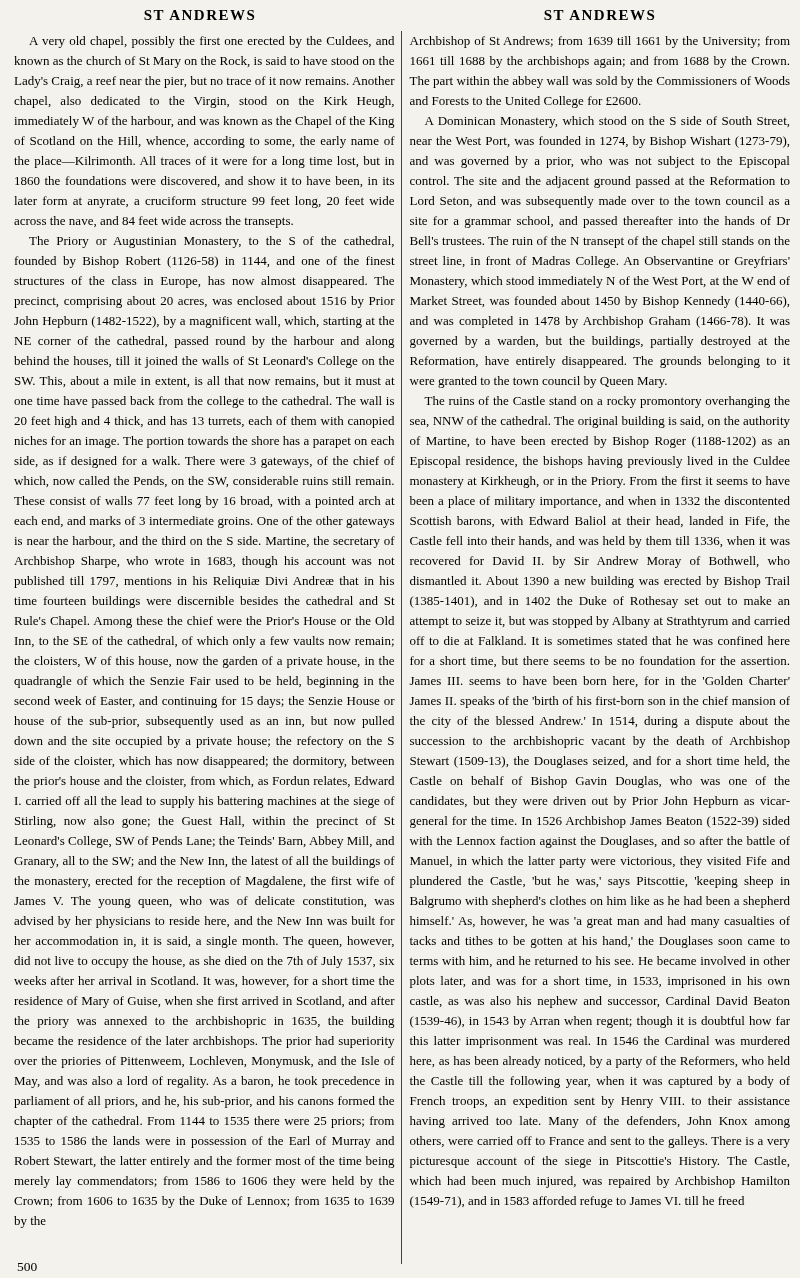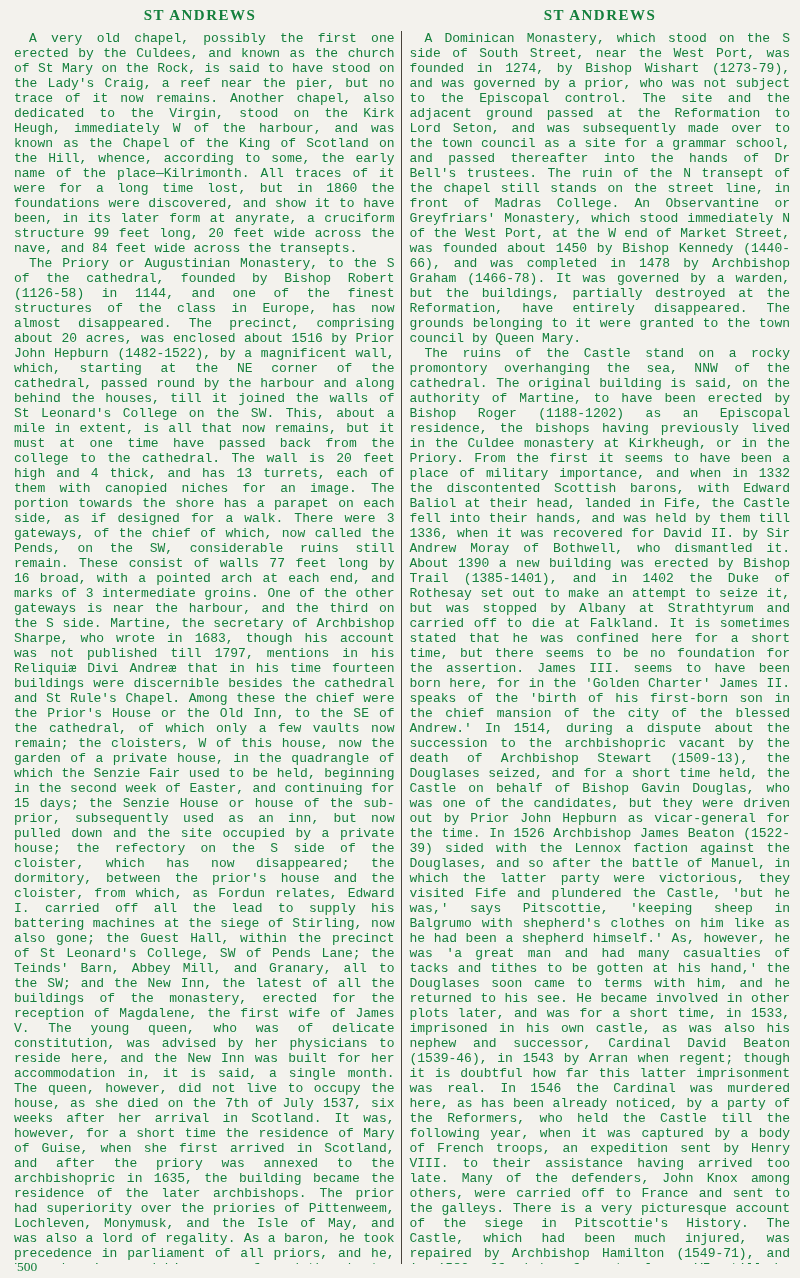--- a/index.html
+++ b/index.html
@@ -6,39 +6,38 @@
   html, body { margin: 0; padding: 0; }
   body {
     width: 800px; height: 1278px;
     background: #f3f2ed;
     font-family: "Liberation Serif", "DejaVu Serif", serif;
   }
   .page {
     position: relative;
     width: 800px; height: 1278px;
     background: #f3f2ed;
-    color: #15803d;
+    color: #000000;
     overflow: hidden;
   }
   .running-heads { display: flex; padding-top: 7px; }
   .running-head {
     flex: 1; text-align: center;
     font-weight: 700; font-size: 15px; letter-spacing: 1.5px;
   }
   .columns {
     position: absolute; top: 31px; left: 14px; right: 10px; bottom: 14px;
     display: flex;
   }
   .column {
     flex: 1;
-    font-size: 13px; line-height: 15px;
+    font-size: 13px; line-height: 20px;
     text-align: justify;
     hyphens: auto; -webkit-hyphens: auto;
     overflow: hidden;
-    font-family: Liberation Mono, monospace;
   }
   .column-left  { padding-right: 6px; }
   .column-right { padding-left: 8px; }
   .column-divider { flex: 0 0 1px; width: 1px; background: #47423a; }
   .para { margin: 0; }
   .indent { text-indent: 15px; }
   .page-number {
     position: absolute; left: 17px; bottom: 3px;
     font-size: 13.5px;
   }
@@ -56,20 +55,21 @@
   <main class="columns">
 
     <section class="column column-left">
       <p class="para indent">A very old chapel, possibly the first one erected by the Culdees, and known as the church of St Mary on the Rock, is said to have stood on the Lady's Craig, a reef near the pier, but no trace of it now remains. Another chapel, also dedicated to the Virgin, stood on the Kirk Heugh, immediately W of the harbour, and was known as the Chapel of the King of Scotland on the Hill, whence, according to some, the early name of the place—Kilrimonth. All traces of it were for a long time lost, but in 1860 the foundations were discovered, and show it to have been, in its later form at anyrate, a cruciform structure 99 feet long, 20 feet wide across the nave, and 84 feet wide across the transepts.</p>
       <p class="para indent">The Priory or Augustinian Monastery, to the S of the cathedral, founded by Bishop Robert (1126-58) in 1144, and one of the finest structures of the class in Europe, has now almost disappeared. The precinct, comprising about 20 acres, was enclosed about 1516 by Prior John Hepburn (1482-1522), by a magnificent wall, which, starting at the NE corner of the cathedral, passed round by the harbour and along behind the houses, till it joined the walls of St Leonard's College on the SW. This, about a mile in extent, is all that now remains, but it must at one time have passed back from the college to the cathedral. The wall is 20 feet high and 4 thick, and has 13 turrets, each of them with canopied niches for an image. The portion towards the shore has a parapet on each side, as if designed for a walk. There were 3 gateways, of the chief of which, now called the Pends, on the SW, considerable ruins still remain. These consist of walls 77 feet long by 16 broad, with a pointed arch at each end, and marks of 3 intermediate groins. One of the other gateways is near the harbour, and the third on the S side. Martine, the secretary of Archbishop Sharpe, who wrote in 1683, though his account was not published till 1797, mentions in his Reliquiæ Divi Andreæ that in his time fourteen buildings were discernible besides the cathedral and St Rule's Chapel. Among these the chief were the Prior's House or the Old Inn, to the SE of the cathedral, of which only a few vaults now remain; the cloisters, W of this house, now the garden of a private house, in the quadrangle of which the Senzie Fair used to be held, beginning in the second week of Easter, and continuing for 15 days; the Senzie House or house of the sub-prior, subsequently used as an inn, but now pulled down and the site occupied by a private house; the refectory on the S side of the cloister, which has now disappeared; the dormitory, between the prior's house and the cloister, from which, as Fordun relates, Edward I. carried off all the lead to supply his battering machines at the siege of Stirling, now also gone; the Guest Hall, within the precinct of St Leonard's College, SW of Pends Lane; the Teinds' Barn, Abbey Mill, and Granary, all to the SW; and the New Inn, the latest of all the buildings of the monastery, erected for the reception of Magdalene, the first wife of James V. The young queen, who was of delicate constitution, was advised by her physicians to reside here, and the New Inn was built for her accommodation in, it is said, a single month. The queen, however, did not live to occupy the house, as she died on the 7th of July 1537, six weeks after her arrival in Scotland. It was, however, for a short time the residence of Mary of Guise, when she first arrived in Scotland, and after the priory was annexed to the archbishopric in 1635, the building became the residence of the later archbishops. The prior had superiority over the priories of Pittenweem, Lochleven, Monymusk, and the Isle of May, and was also a lord of regality. As a baron, he took precedence in parliament of all priors, and he, his sub-prior, and his canons formed the chapter of the cathedral. From 1144 to 1535 there were 25 priors; from 1535 to 1586 the lands were in possession of the Earl of Murray and Robert Stewart, the latter entirely and the former most of the time being merely lay commendators; from 1586 to 1606 they were held by the Crown; from 1606 to 1635 by the Duke of Lennox; from 1635 to 1639 by the</p>
     </section>
 
     <div class="column-divider"></div>
 
     <section class="column column-right">
+      <p class="para">Archbishop of St Andrews; from 1639 till 1661 by the University; from 1661 till 1688 by the archbishops again; and from 1688 by the Crown. The part within the abbey wall was sold by the Commissioners of Woods and Forests to the United College for £2600.</p>
       <p class="para indent">A Dominican Monastery, which stood on the S side of South Street, near the West Port, was founded in 1274, by Bishop Wishart (1273-79), and was governed by a prior, who was not subject to the Episcopal control. The site and the adjacent ground passed at the Reformation to Lord Seton, and was subsequently made over to the town council as a site for a grammar school, and passed thereafter into the hands of Dr Bell's trustees. The ruin of the N transept of the chapel still stands on the street line, in front of Madras College. An Observantine or Greyfriars' Monastery, which stood immediately N of the West Port, at the W end of Market Street, was founded about 1450 by Bishop Kennedy (1440-66), and was completed in 1478 by Archbishop Graham (1466-78). It was governed by a warden, but the buildings, partially destroyed at the Reformation, have entirely disappeared. The grounds belonging to it were granted to the town council by Queen Mary.</p>
       <p class="para indent">The ruins of the Castle stand on a rocky promontory overhanging the sea, NNW of the cathedral. The original building is said, on the authority of Martine, to have been erected by Bishop Roger (1188-1202) as an Episcopal residence, the bishops having previously lived in the Culdee monastery at Kirkheugh, or in the Priory. From the first it seems to have been a place of military importance, and when in 1332 the discontented Scottish barons, with Edward Baliol at their head, landed in Fife, the Castle fell into their hands, and was held by them till 1336, when it was recovered for David II. by Sir Andrew Moray of Bothwell, who dismantled it. About 1390 a new building was erected by Bishop Trail (1385-1401), and in 1402 the Duke of Rothesay set out to make an attempt to seize it, but was stopped by Albany at Strathtyrum and carried off to die at Falkland. It is sometimes stated that he was confined here for a short time, but there seems to be no foundation for the assertion. James III. seems to have been born here, for in the 'Golden Charter' James II. speaks of the 'birth of his first-born son in the chief mansion of the city of the blessed Andrew.' In 1514, during a dispute about the succession to the archbishopric vacant by the death of Archbishop Stewart (1509-13), the Douglases seized, and for a short time held, the Castle on behalf of Bishop Gavin Douglas, who was one of the candidates, but they were driven out by Prior John Hepburn as vicar-general for the time. In 1526 Archbishop James Beaton (1522-39) sided with the Lennox faction against the Douglases, and so after the battle of Manuel, in which the latter party were victorious, they visited Fife and plundered the Castle, 'but he was,' says Pitscottie, 'keeping sheep in Balgrumo with shepherd's clothes on him like as he had been a shepherd himself.' As, however, he was 'a great man and had many casualties of tacks and tithes to be gotten at his hand,' the Douglases soon came to terms with him, and he returned to his see. He became involved in other plots later, and was for a short time, in 1533, imprisoned in his own castle, as was also his nephew and successor, Cardinal David Beaton (1539-46), in 1543 by Arran when regent; though it is doubtful how far this latter imprisonment was real. In 1546 the Cardinal was murdered here, as has been already noticed, by a party of the Reformers, who held the Castle till the following year, when it was captured by a body of French troops, an expedition sent by Henry VIII. to their assistance having arrived too late. Many of the defenders, John Knox among others, were carried off to France and sent to the galleys. There is a very picturesque account of the siege in Pitscottie's History. The Castle, which had been much injured, was repaired by Archbishop Hamilton (1549-71), and in 1583 afforded refuge to James VI. till he freed</p>
     </section>
 
   </main>
 
   <span class="page-number">500</span>
 
 </div>
 

